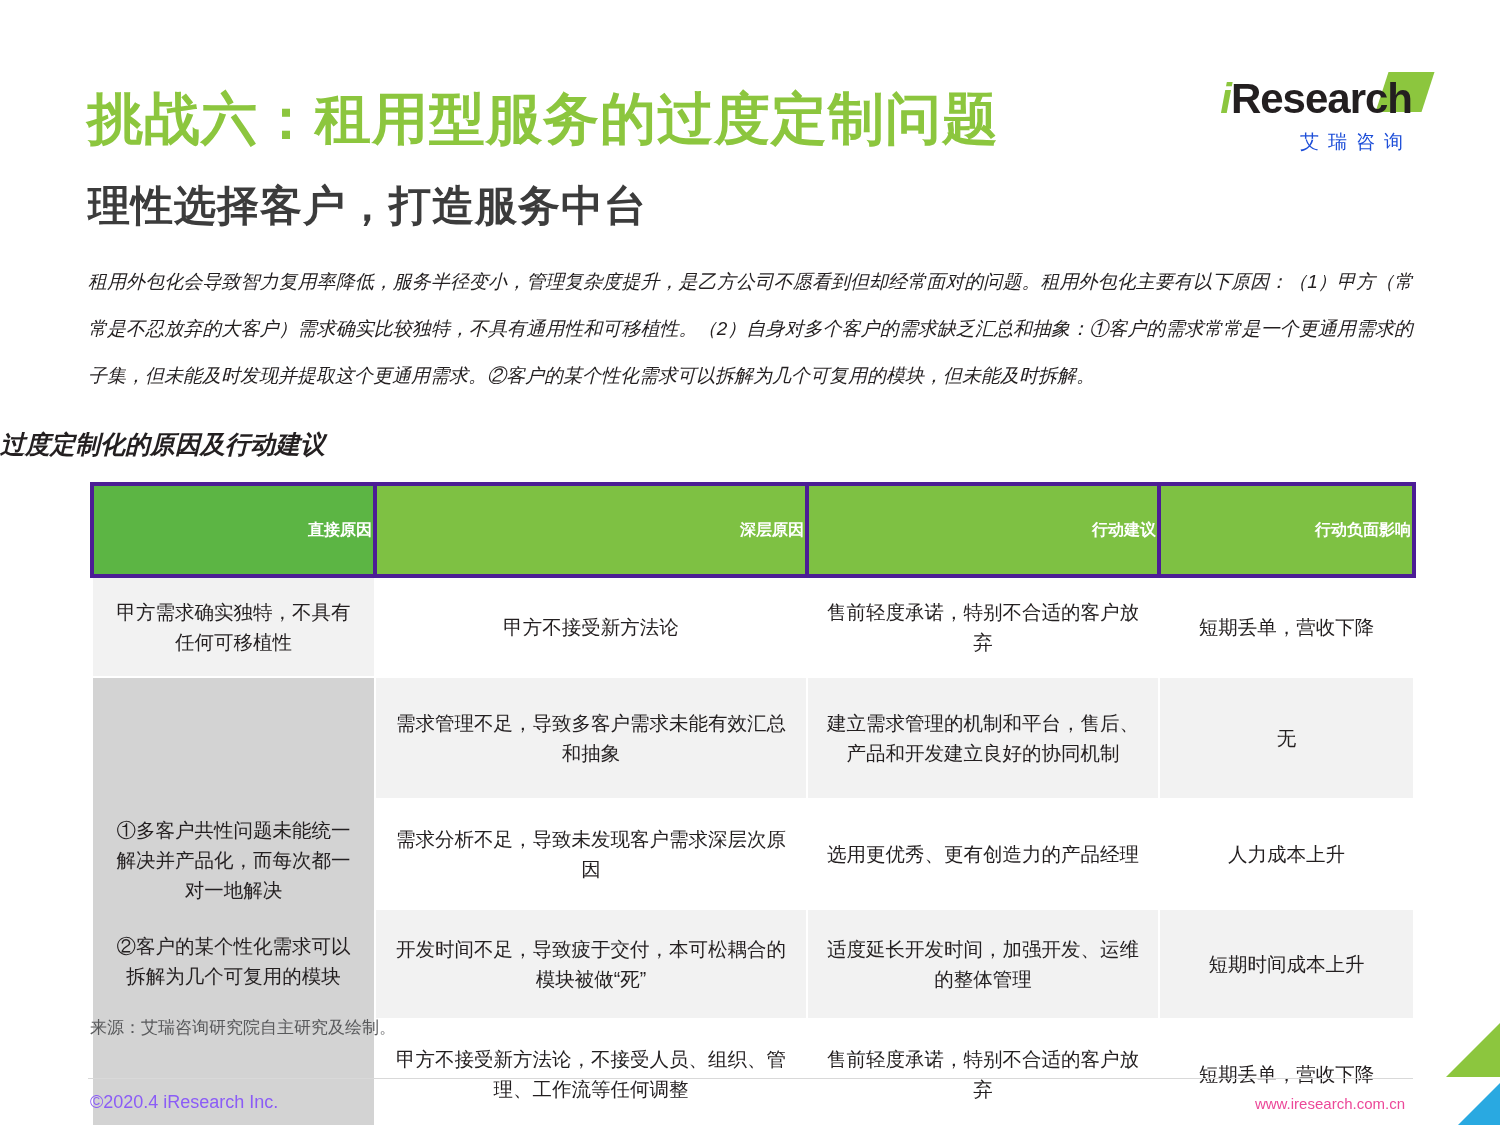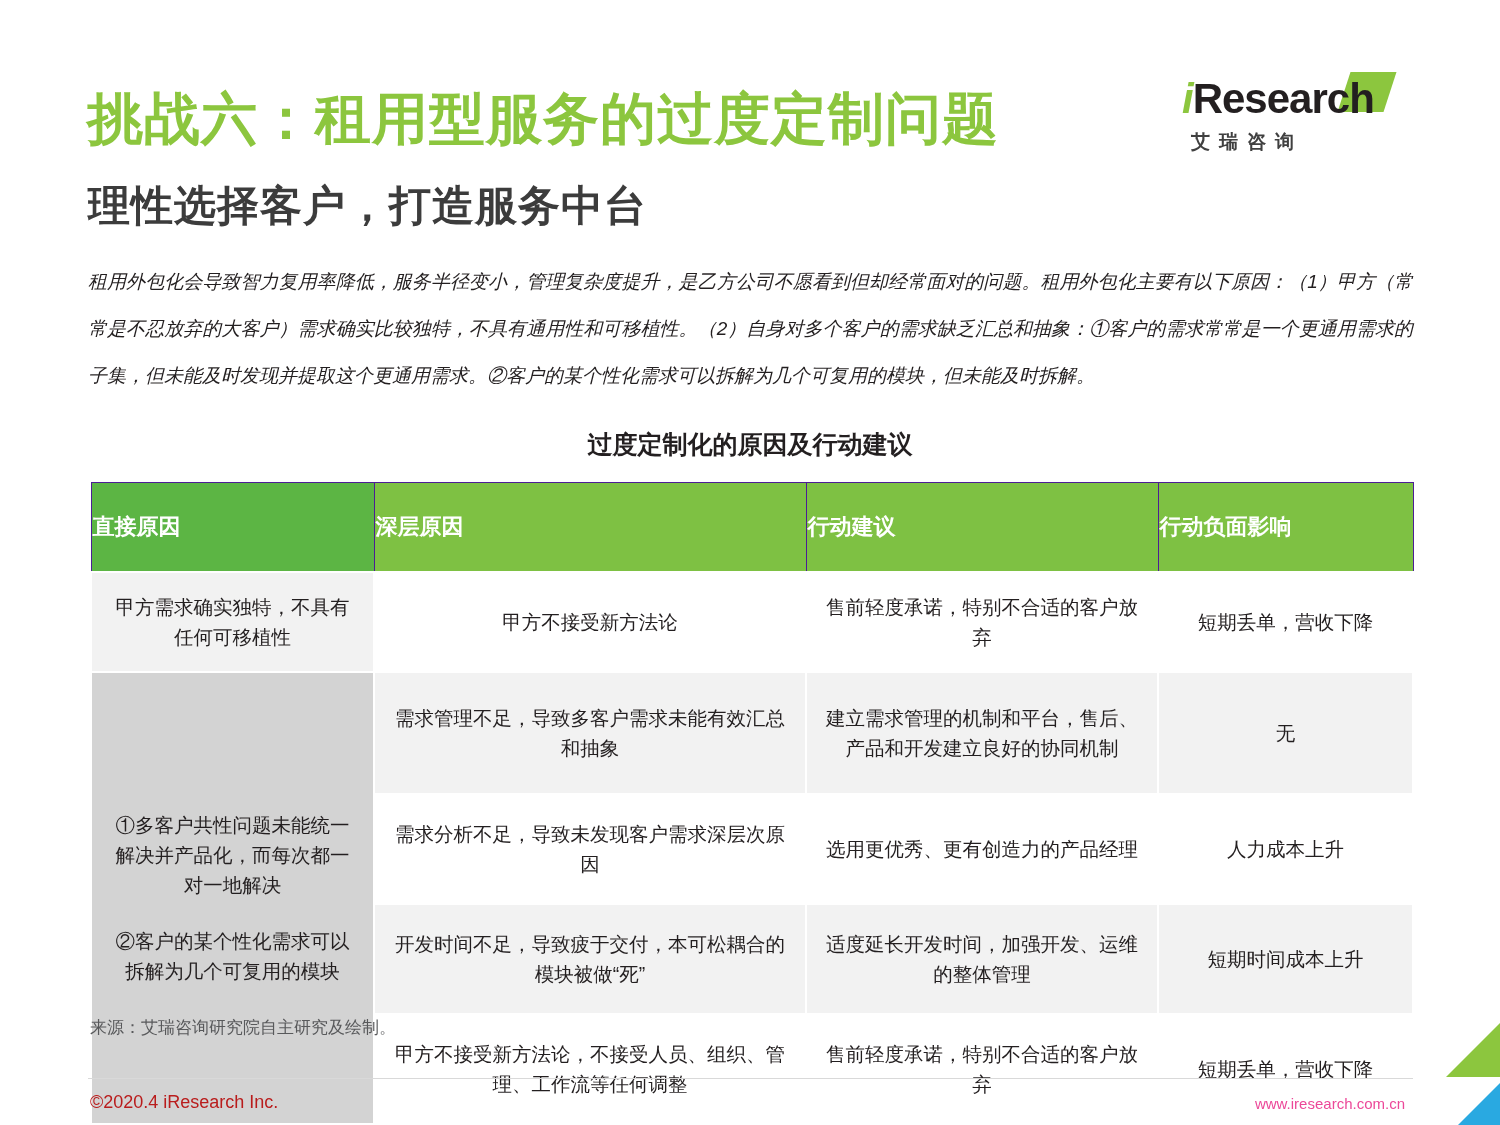--- a/index.html
+++ b/index.html
@@ -15,21 +15,21 @@
     position: relative;
     overflow: hidden;
   }
 
   
   .logo-block {
     position: absolute;
     top: 78px;
     right: 88px;
     width: 230px;
-    text-align: left;
+    text-align: right;
   }
   .logo-main {
     position: relative;
     display: inline-block;
     font-size: 42px;
     font-weight: bold;
     letter-spacing: -1px;
     line-height: 1;
     color: #231f20;
   }
@@ -45,22 +45,22 @@
     width: 46px;
     height: 40px;
     background: #8cc63e;
     transform: skewX(-18deg);
     z-index: -1;
   }
   .logo-sub {
     margin-top: 9px;
     font-size: 19px;
     letter-spacing: 9px;
-    color: #404040;
-    font-weight: bold;
+    color: #1d4ed8;
+    font-weight: normal;
     text-indent: 9px;
   }
 
   .title-main {
     position: absolute;
     left: 87px;
     top: 82px;
     font-size: 56px;
     font-weight: bold;
     color: #8cc63e;
@@ -88,46 +88,46 @@
     color: #231f20;
     text-align: justify;
     font-style: italic;
   }
 
   .table-title {
     position: absolute;
     left: 0;
     right: 0;
     top: 428px;
-    text-align: center;
     font-size: 25px;
     font-weight: bold;
     color: #231f20;
+    font-style: italic;
   }
 
   
   .tbl-wrap {
     position: absolute;
     left: 90px;
     top: 482px;
     width: 1322px;
   }
   table.matrix {
     border-collapse: collapse;
     width: 100%;
     table-layout: fixed;
   }
   table.matrix th {
     background: #7ec143;
     color: #ffffff;
-    font-size: 22px;
+    font-size: 16px;
     font-weight: bold;
     height: 86px;
-    border: 1px solid #4c1d95;
-    text-align: left;
+    border: 4px solid #4c1d95;
+    text-align: right;
     vertical-align: middle;
   }
   table.matrix th.first { background: #5cb544; }
   table.matrix td {
     border: 2px solid #ffffff;
     text-align: center;
     vertical-align: middle;
     font-size: 19.5px;
     line-height: 30px;
     color: #231f20;
@@ -159,21 +159,21 @@
     top: 1078px;
     width: 1325px;
     height: 1px;
     background: #d9d9d9;
   }
   .copyright {
     position: absolute;
     left: 90px;
     top: 1092px;
     font-size: 18px;
-    color: #b91c1c;
+    color: #8b5cf6;
   }
   .weburl {
     position: absolute;
     right: 95px;
     top: 1095px;
     font-size: 15px;
     color: #ec4899;
   }
   .pagenum {
     position: absolute;

